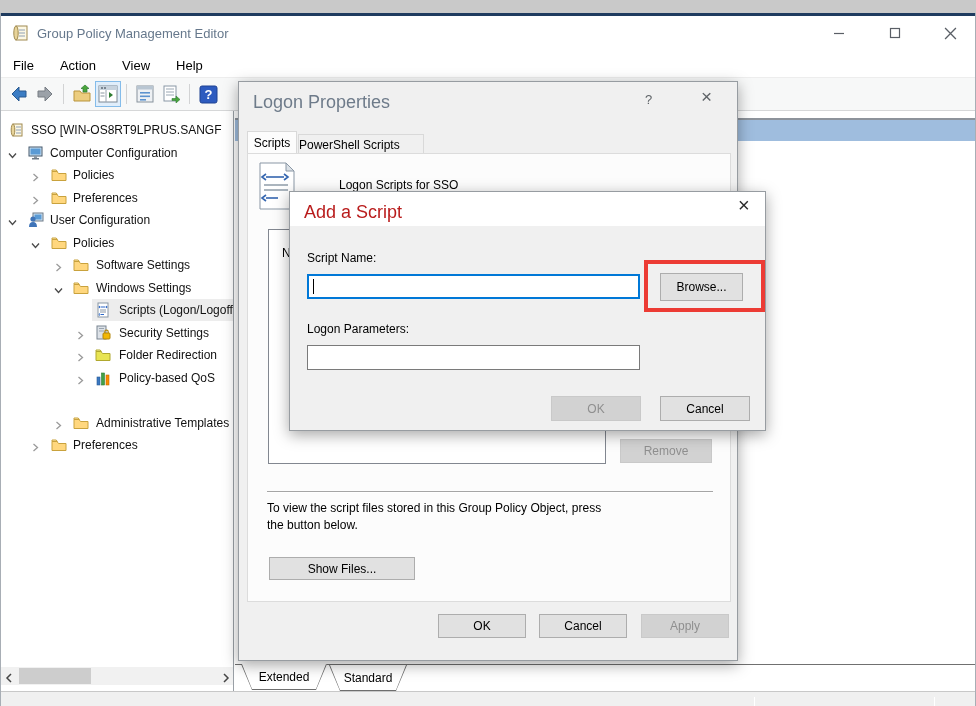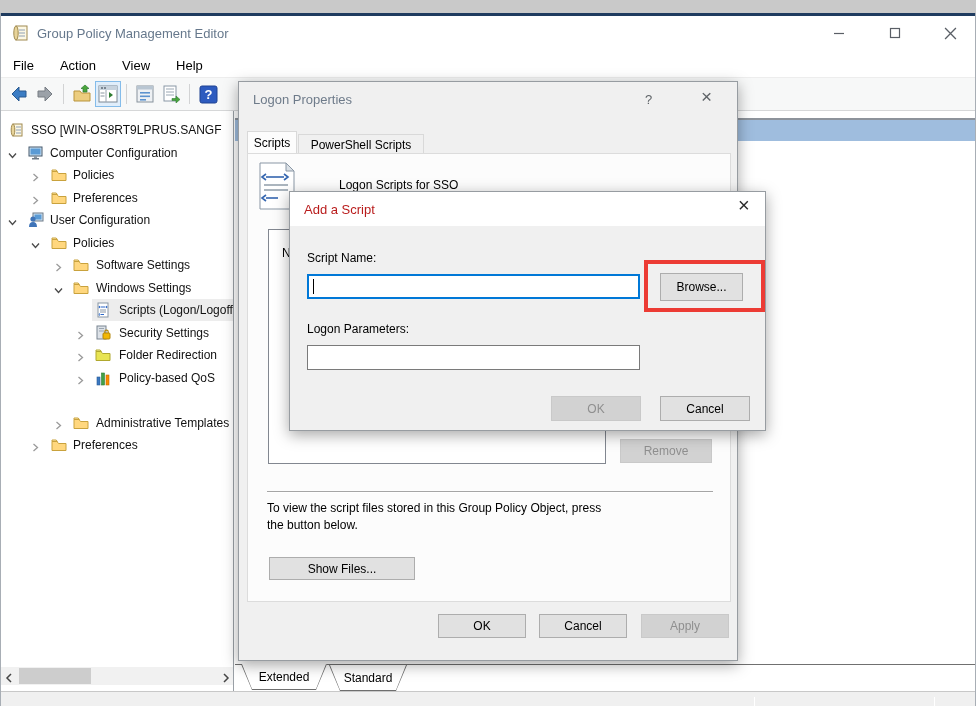--- a/index.html
+++ b/index.html
@@ -44,29 +44,29 @@
   .btab{position:absolute;height:26px;}
   .btab .outer{position:absolute;inset:0;background:#6e6e6e;clip-path:polygon(0 0,100% 0,calc(100% - 11px) 100%,11px 100%);}
   .btab .inner{position:absolute;left:1px;right:1px;top:0;bottom:1px;background:#fff;clip-path:polygon(0 0,100% 0,calc(100% - 10px) 100%,10px 100%);}
   .btab .lbl{position:absolute;inset:0;display:flex;align-items:center;justify-content:center;font-size:12px;color:#000;}
   
   #statusbar{left:0;top:678px;width:976px;height:28px;background:#f0f0f0;border-top:1px solid #c8c8c8;}
   .status-sep{position:absolute;top:5px;width:1px;height:19px;background:#dcdcdc;border-right:1px solid #fff;}
   #edge-fragment{left:0;top:699px;width:26px;height:7px;background:#7f8388;}
   
   .dialog{position:absolute;background:#f0f0f0;border:1px solid #979ca1;box-shadow:0 4px 14px rgba(0,0,0,.35);}
-  .dlg-title{position:absolute;left:14px;top:10px;font-size:13px;}
+  .dlg-title{position:absolute;left:14px;top:10px;font-size:18px;}
   .btn{position:absolute;background:#e1e1e1;border:1px solid #adadad;font-size:12px;color:#000;display:flex;align-items:center;justify-content:center;padding:0;}
   .btn.disabled{background:#d2d2d2;border-color:#c9c9c9;color:#8f8f8f;}
   .field{position:absolute;background:#fff;border:1px solid #7a7a7a;font-size:12px;padding:2px 4px;outline:none;}
   .field.focused{border:2px solid #0078d7;}
   .lbl12{position:absolute;font-size:12px;color:#000;white-space:nowrap;}
   
   #lp-tab-active{left:8px;top:49px;width:50px;height:23px;background:#fcfcfc;border:1px solid #d9d9d9;border-bottom:none;display:flex;align-items:center;justify-content:center;font-size:12px;}
-  #lp-tab-inactive{left:59px;top:52px;width:126px;height:20px;background:#f0f0f0;border:1px solid #d9d9d9;border-bottom:none;display:flex;align-items:center;justify-content:center;font-size:12px;}
+  #lp-tab-inactive{left:59px;top:52px;width:126px;height:20px;background:#f0f0f0;border:1px solid #d9d9d9;border-bottom:none;display:flex;align-items:center;font-size:12px;}
   #lp-page{left:8px;top:71px;width:484px;height:449px;background:#fcfcfc;border:1px solid #dcdcdc;}
   #lp-listbox{left:29px;top:147px;width:338px;height:235px;background:#fff;border:1px solid #828790;}
   #lp-separator{left:28px;top:409px;width:446px;height:2px;border-top:1px solid #a5a5a5;border-bottom:1px solid #fff;}
   
   #annotation-rect{left:643px;top:247px;width:121px;height:52px;border:4px solid #ec3b34;z-index:40;}
   .caret{position:absolute;left:4px;top:3px;width:1px;height:15px;background:#000;}
 </style>
 </head>
 <body>
 

